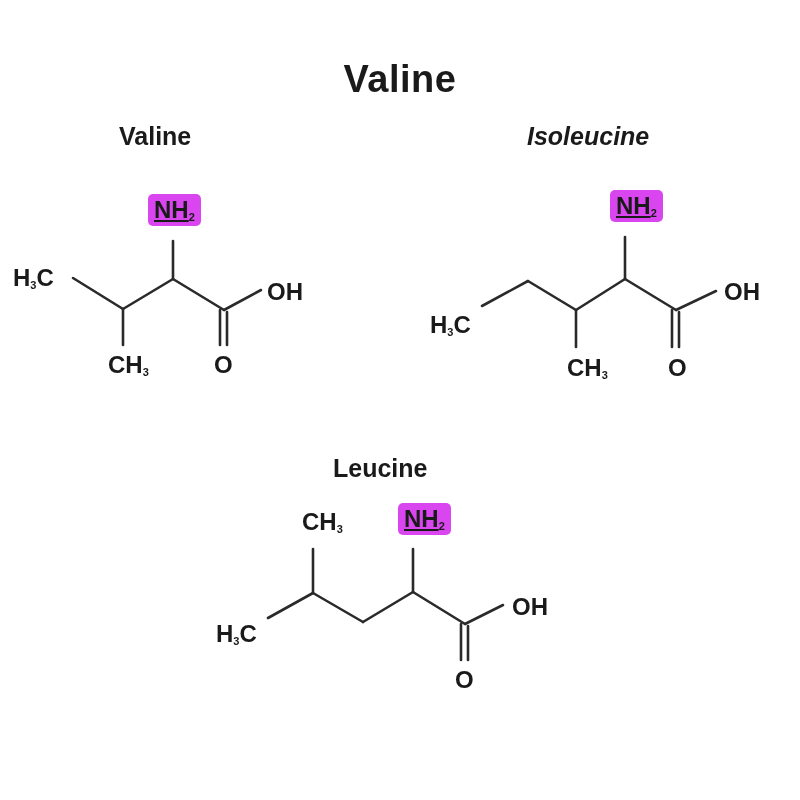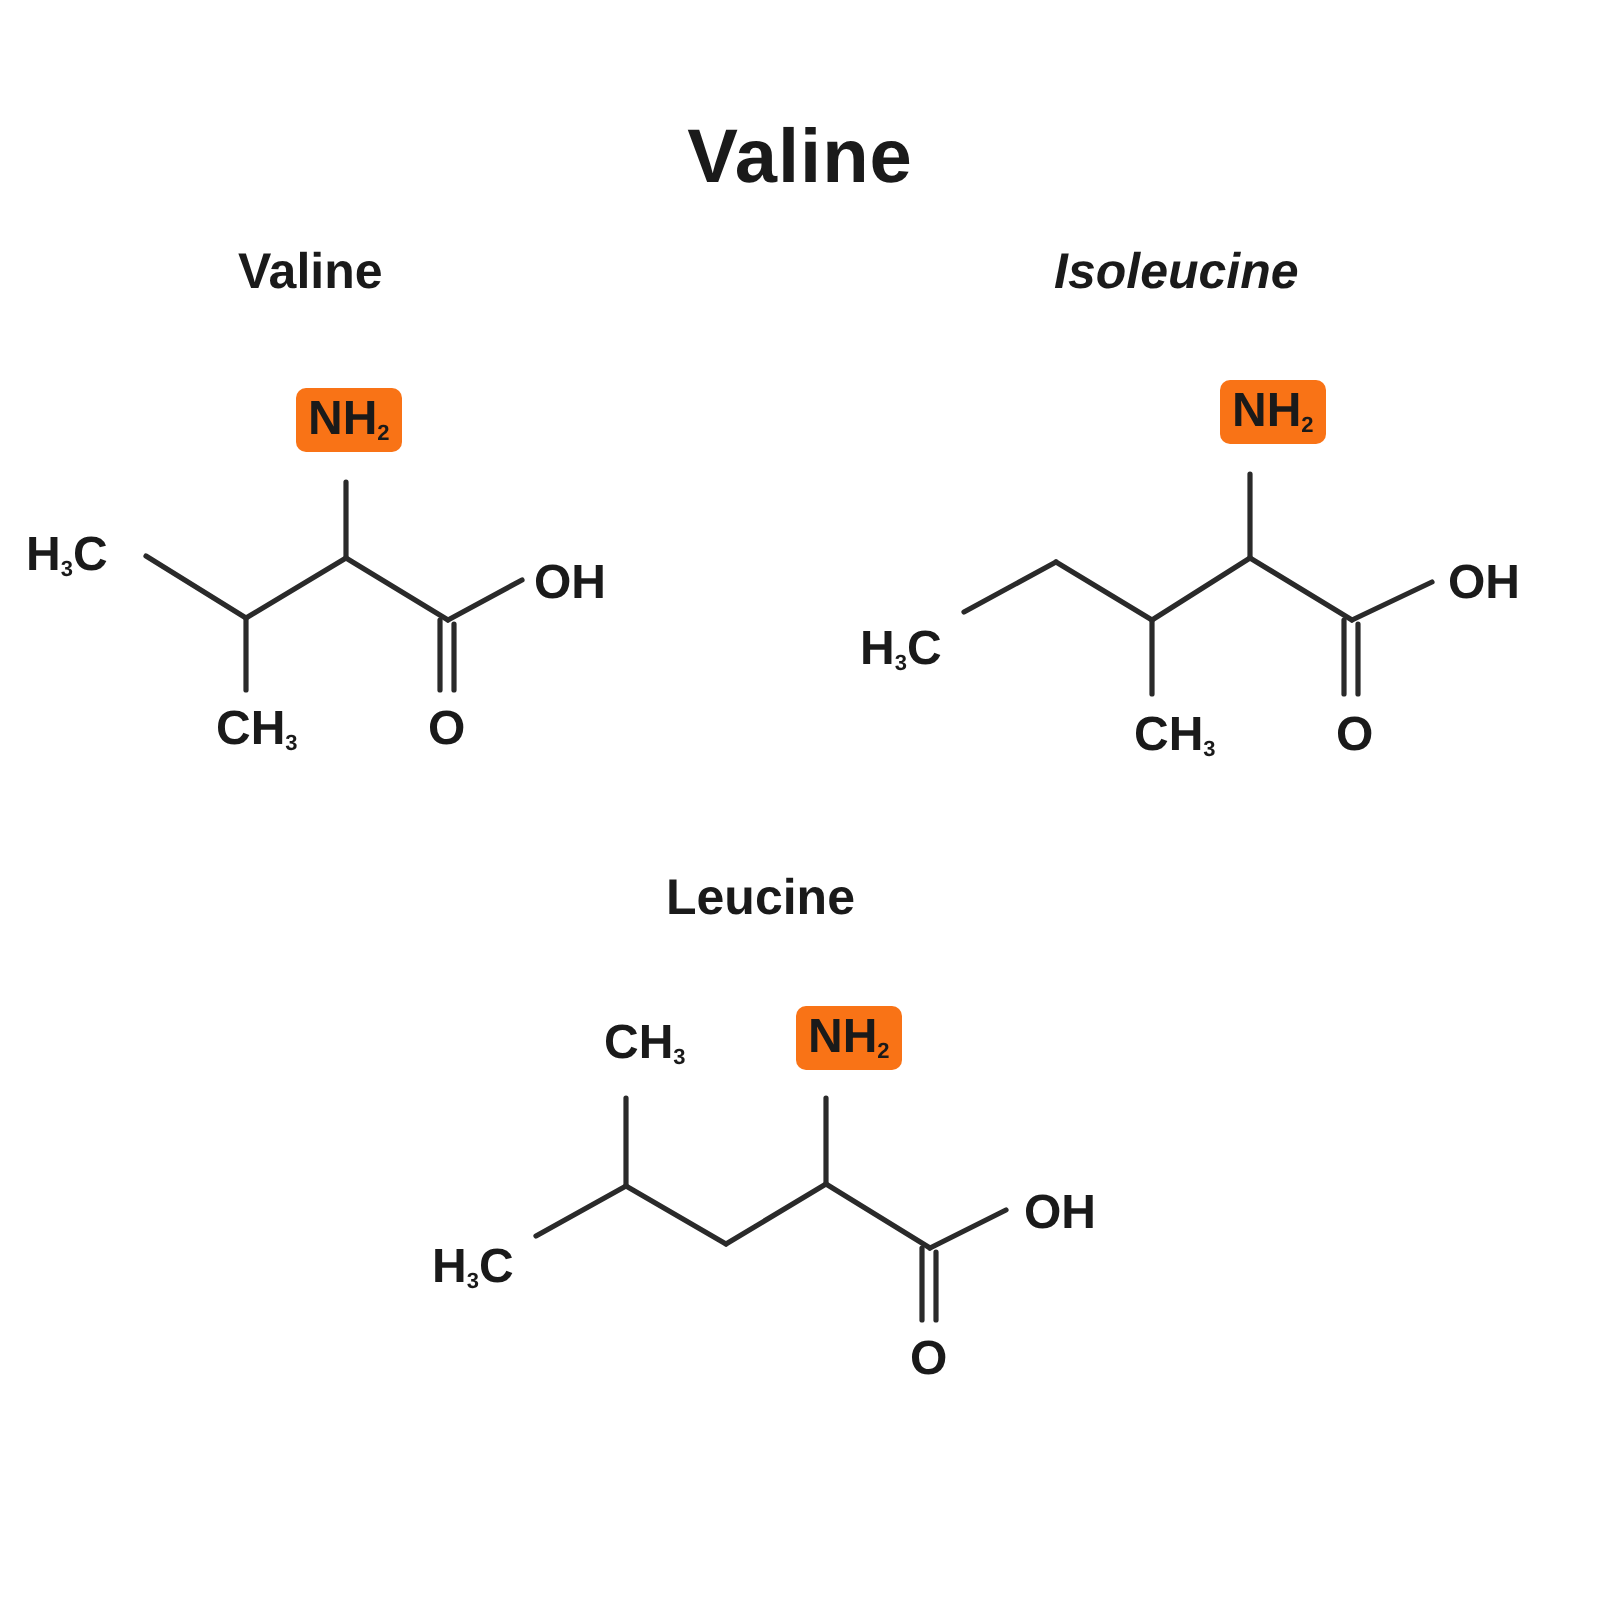--- a/index.html
+++ b/index.html
@@ -3,32 +3,32 @@
   <meta charset="utf-8">
   <style>
     html, body { margin: 0; padding: 0; background: #ffffff; }
     body { width: 800px; height: 800px; position: relative; overflow: hidden;
            font-family: "Liberation Sans", "DejaVu Sans", sans-serif; color: #1a1a1a; }
     .title { position: absolute; left: 0; width: 800px; top: 58px; text-align: center;
              font-size: 38px; font-weight: bold; letter-spacing: 0.5px; }
     .name { position: absolute; font-size: 25px; font-weight: bold; }
     .lbl { position: absolute; font-size: 24px; font-weight: bold; line-height: 1; white-space: nowrap; }
     .lbl sub { font-size: 11px; vertical-align: baseline; position: relative; top: 3px; }
-    .nh2 { background: #f97316; border-radius: 5px; padding: 4px 6px 4px 6px; }
+    .nh2 { background: #d946ef; border-radius: 5px; padding: 4px 6px 4px 6px; text-decoration: underline; }
     svg.bonds { position: absolute; left: 0; top: 0; }
     svg.bonds line { stroke: #2a2a2a; stroke-width: 2.6; stroke-linecap: round; }
   </style>
 </head>
 <body>
 
 <div class="title">Valine</div>
 
 <div class="name" style="left:119px; top:122px;">Valine</div>
 <div class="name" style="left:527px; top:122px;font-style:italic;">Isoleucine</div>
-<div class="name" style="left:333px; top:435px;">Leucine</div>
+<div class="name" style="left:333px; top:454px;">Leucine</div>
 
 <svg class="bonds" width="800" height="800">
   <g>
     <line x1="73" y1="278" x2="123" y2="309"></line>
     <line x1="123" y1="309" x2="173" y2="279"></line>
     <line x1="173" y1="279" x2="173" y2="241"></line>
     <line x1="173" y1="279" x2="224" y2="310"></line>
     <line x1="224" y1="310" x2="261" y2="290"></line>
     <line x1="220" y1="310" x2="220" y2="345"></line>
     <line x1="227" y1="312" x2="227" y2="345"></line>

